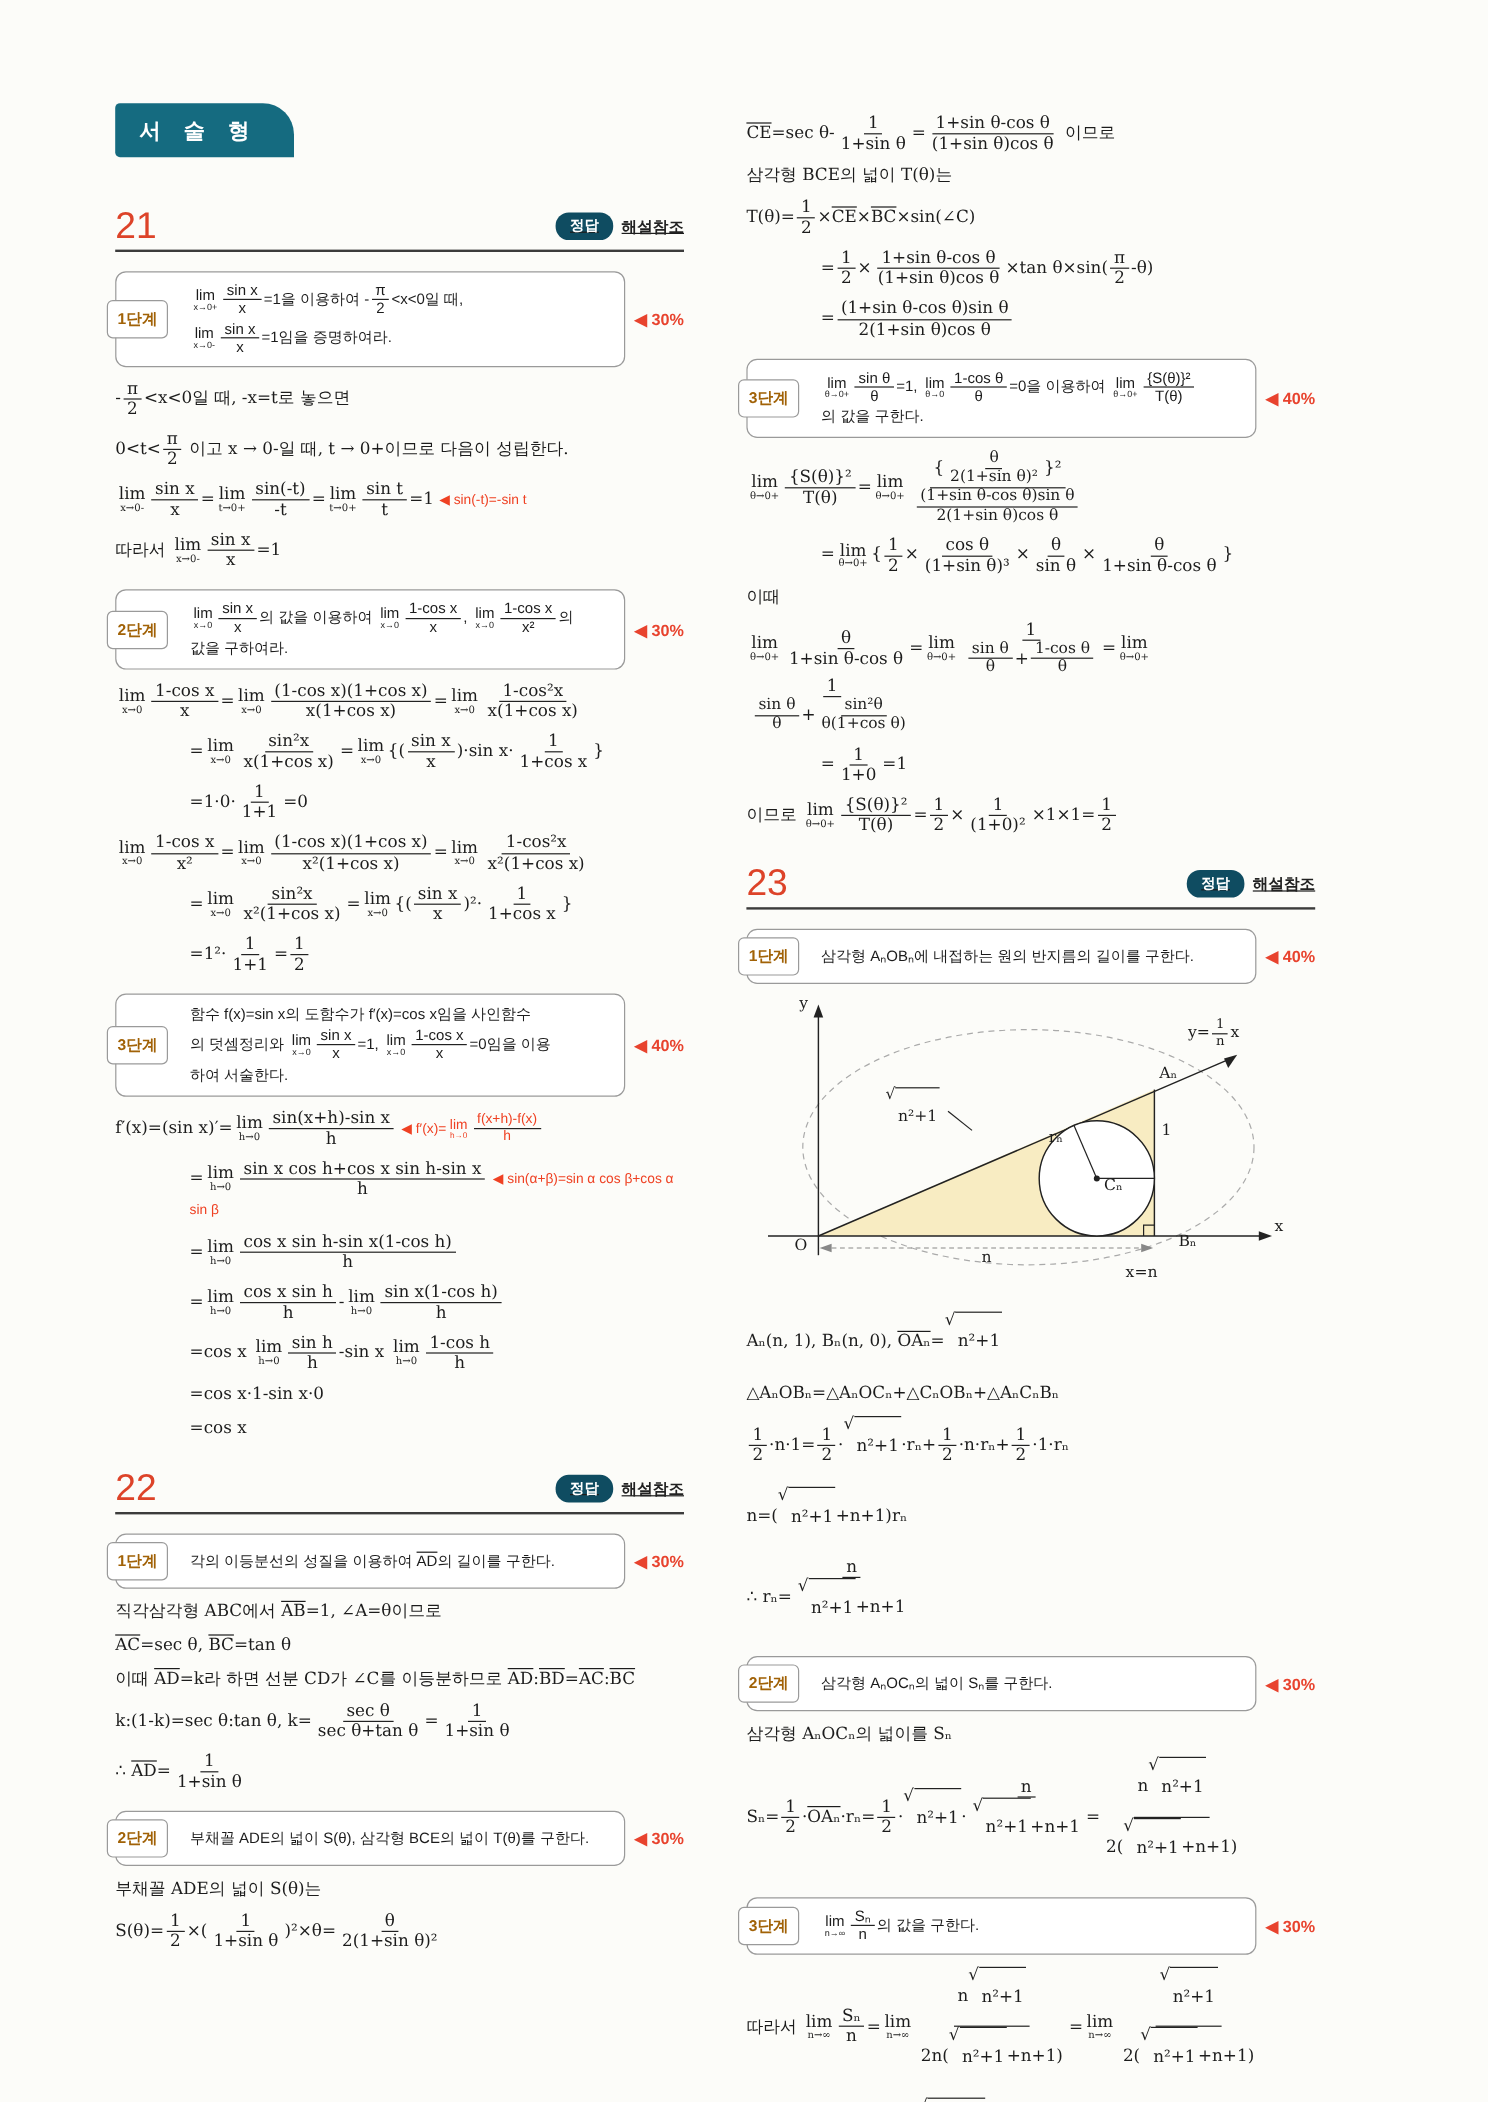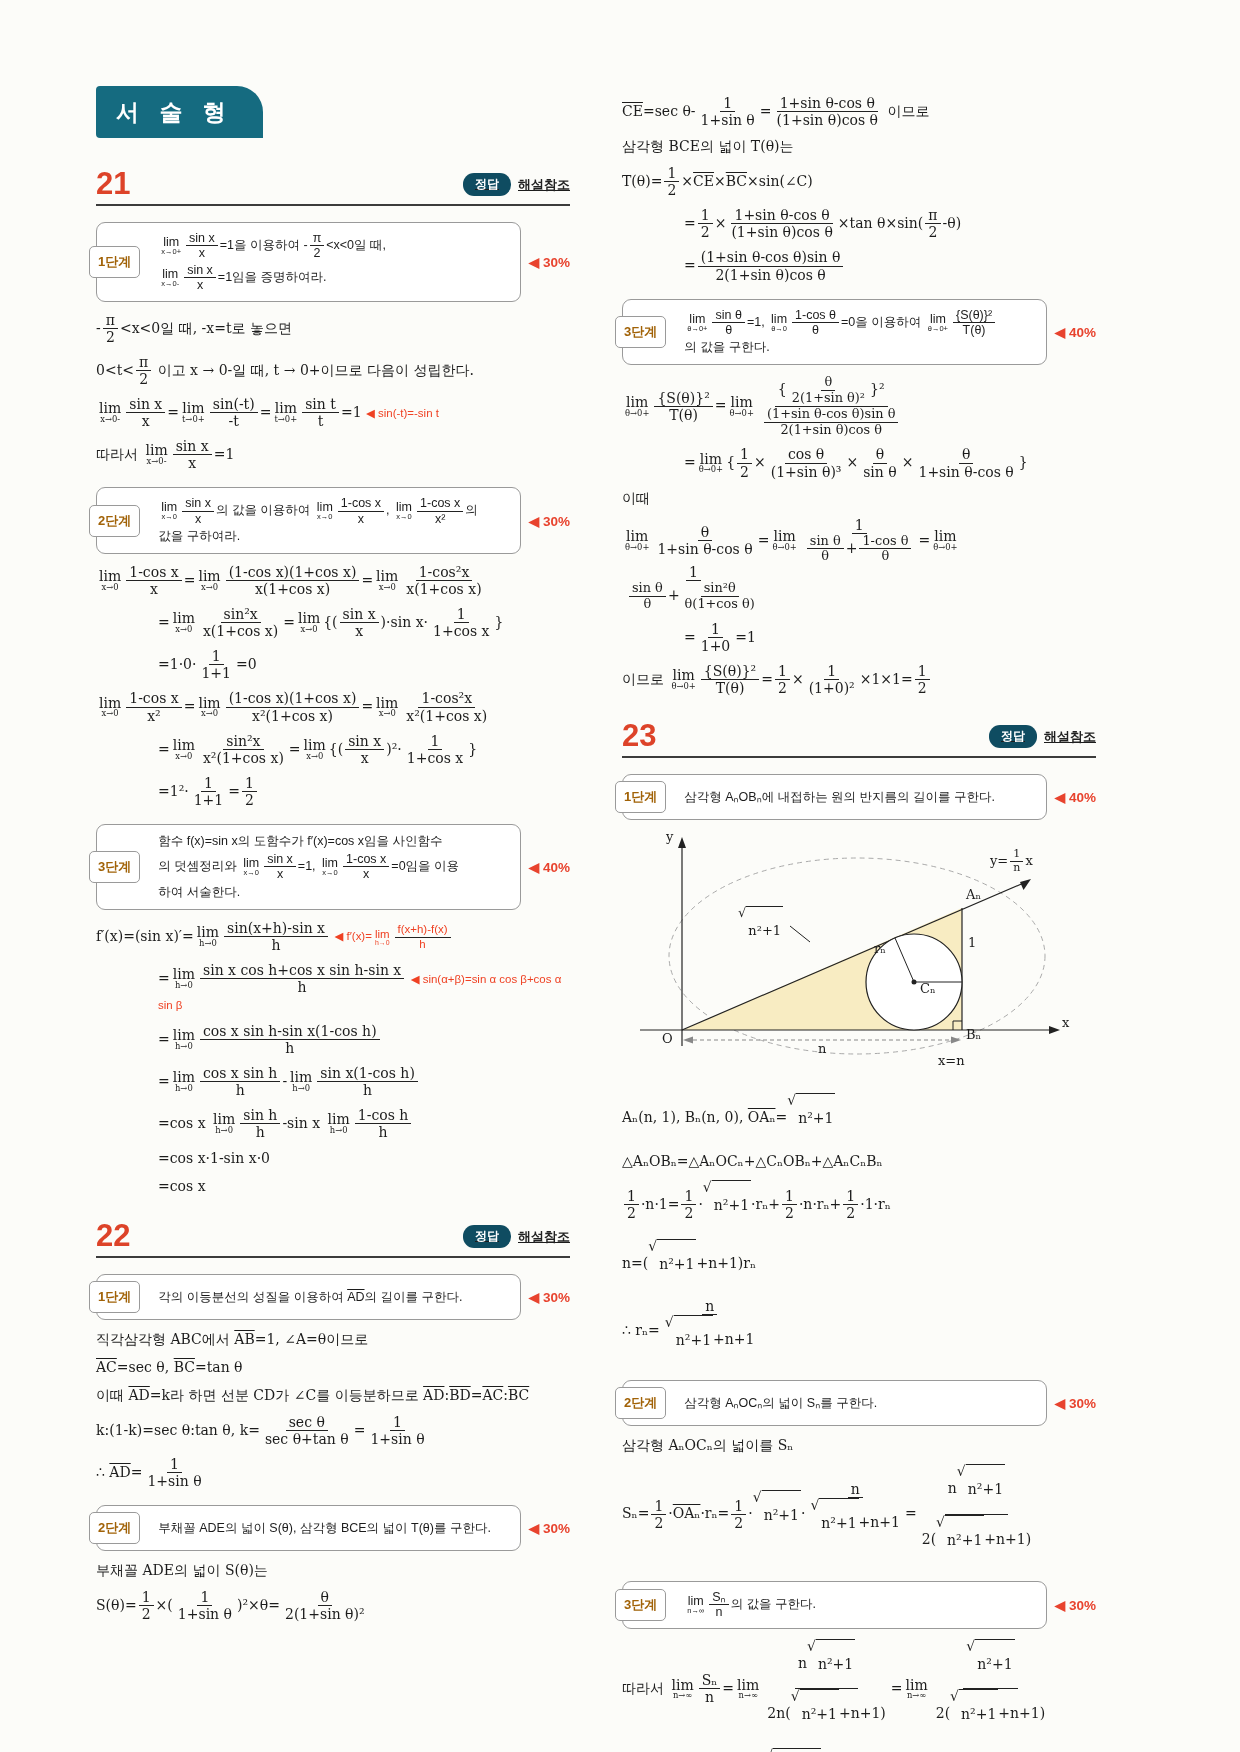--- a/index.html
+++ b/index.html
@@ -4,28 +4,28 @@
 <style>
   *{margin:0;padding:0;box-sizing:border-box;}
   html,body{background:#e9e9e5;}
   .page{width:1240px;min-height:1752px;margin:0 auto;background:#fcfcf9;position:relative;
         padding:86px 0 70px;font-family:"Liberation Sans",sans-serif;color:#1c1c1c;}
   .columns{display:flex;gap:52px;padding:0 144px 0 96px;}
   .col{width:474px;flex:none;}
 
   
   .section-badge{display:inline-block;background:#156b80;color:#fff;font-weight:bold;
-    font-size:23px;letter-spacing:7px;padding:11px 30px 10px 20px;
-    border-radius:4px 26px 0 4px;margin-bottom:6px;}
+    font-size:18px;letter-spacing:7px;padding:11px 30px 10px 20px;
+    border-radius:4px 26px 0 4px;margin-bottom:17px;}
 
   
   .problem{margin-top:24px;}
   .prob-head{display:flex;justify-content:space-between;align-items:flex-end;
     border-bottom:2px solid #3c3c3c;padding-bottom:5px;margin-bottom:12px;}
-  .prob-num{color:#dd4329;font-size:31px;font-weight:700;line-height:1;text-align:right;}
+  .prob-num{color:#dd4329;font-size:31px;font-weight:400;line-height:1;text-align:right;}
   .ans{display:flex;align-items:center;gap:7px;margin-bottom:3px;text-decoration:underline;}
   .ans-badge{background:#0f4c61;color:#fff;border-radius:11px;padding:3px 12px;font-size:12px;font-weight:700;}
   .ans-text{font-size:13px;font-weight:700;color:#222;}
 
   
   .step-row{display:flex;align-items:center;gap:8px;margin:16px 0 10px;}
   .step-box{flex:1;border:1.5px solid #9a9a9a;border-radius:9px;padding:6px 10px 6px 14px;
     display:flex;align-items:center;gap:10px;background:#fff;min-height:40px;}
   .step-label{position:relative;left:-22px;background:#fff;border:1.5px solid #9a9a9a;border-radius:5px;
     padding:6px 8px;color:#a16207;font-weight:700;font-size:13px;white-space:nowrap;margin-right:-14px;}
@@ -598,21 +598,21 @@
           <div class="fig-label" style="left:344px;top:58px;">Aₙ</div>
           <div class="fig-label" style="left:116px;top:76px;"><span class="sqrt">
                 <span class="rad">√</span>
                 <span class="sqrtbody">n²+1</span>
               </span></div>
           <div class="fig-label" style="left:346px;top:106px;">1</div>
           <div class="fig-label" style="left:252px;top:112px;">rₙ</div>
           <div class="fig-label" style="left:298px;top:152px;">Cₙ</div>
           <div class="fig-label" style="left:440px;top:186px;">x</div>
           <div class="fig-label" style="left:40px;top:202px;">O</div>
-          <div class="fig-label" style="left:344px;top:198px;">Bₙ</div>
+          <div class="fig-label" style="left:360px;top:198px;">Bₙ</div>
           <div class="fig-label" style="left:196px;top:212px;">n</div>
           <div class="fig-label" style="left:316px;top:224px;">x=n</div>
         </div>
 
         <div class="body-block">
             <div class="math-line">Aₙ(n, 1), Bₙ(n, 0), <span class="mover">OAₙ</span>=<span class="sqrt">
                 <span class="rad">√</span>
                 <span class="sqrtbody">n²+1</span>
               </span></div>
             <div class="math-line">△AₙOBₙ=△AₙOCₙ+△CₙOBₙ+△AₙCₙBₙ</div>

